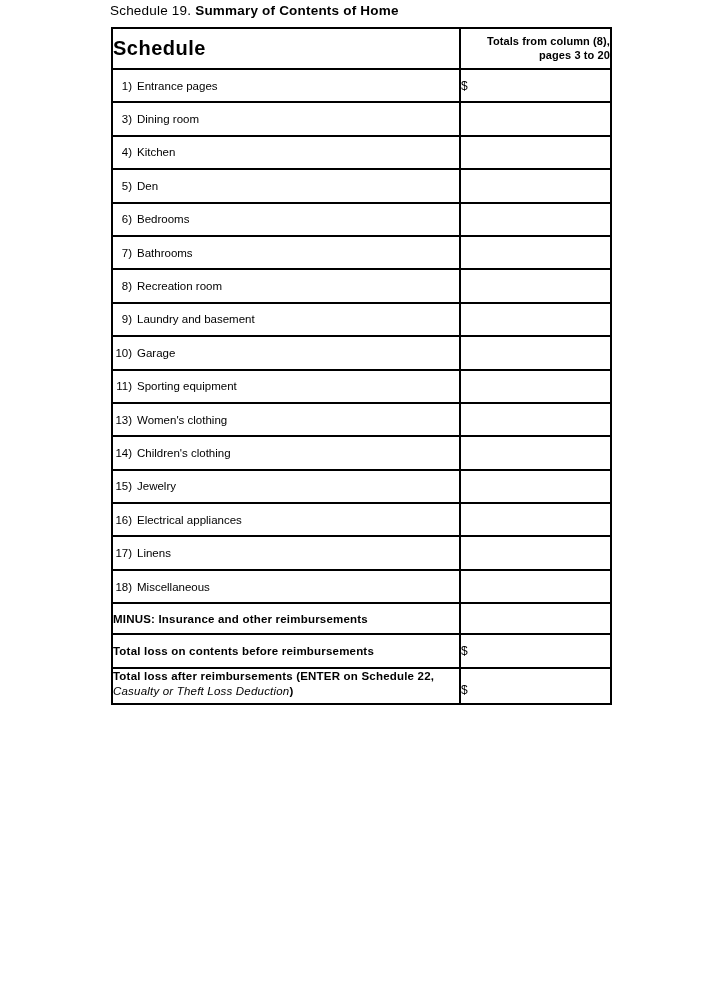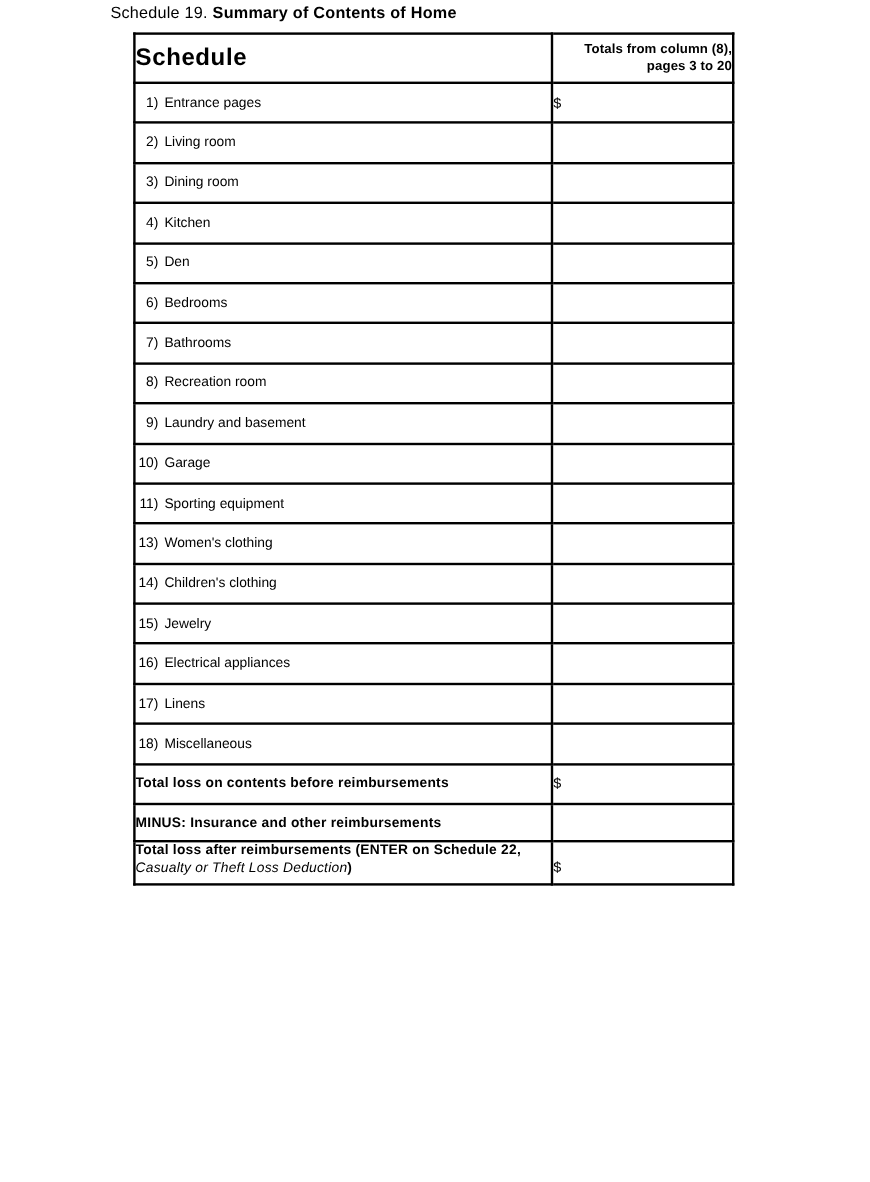--- a/index.html
+++ b/index.html
@@ -6,21 +6,21 @@
   .page {
     position: relative;
     width: 725px;
     height: 985px;
     background: #ffffff;
     font-family: "Liberation Sans", sans-serif;
     color: #000000;
   }
   .doc-title {
     position: absolute;
-    left: 92px;
+    left: 110px;
     top: 3px;
     font-size: 13.5px;
     letter-spacing: 0.2px;
     white-space: pre;
   }
   .doc-title .t-bold { font-weight: bold; }
   table.schedule {
     position: absolute;
     left: 111px;
     top: 27px;
@@ -103,24 +103,20 @@
         <th class="hdr-schedule">Schedule</th>
         <th class="hdr-totals">Totals from column (8), pages 3 to 20</th>
       </tr>
     </thead>
     <tbody>
         <tr class="item">
       <td class="label-cell"><span class="num">1)</span><span>Entrance pages</span></td>
       <td class="value-cell"><span>$</span></td>
     </tr>
         <tr class="item">
-      <td class="label-cell"><span class="num">2)</span><span>Living room</span></td>
-      <td class="value-cell"><span></span></td>
-    </tr>
-        <tr class="item">
       <td class="label-cell"><span class="num">3)</span><span>Dining room</span></td>
       <td class="value-cell"><span></span></td>
     </tr>
         <tr class="item">
       <td class="label-cell"><span class="num">4)</span><span>Kitchen</span></td>
       <td class="value-cell"><span></span></td>
     </tr>
         <tr class="item">
       <td class="label-cell"><span class="num">5)</span><span>Den</span></td>
       <td class="value-cell"><span></span></td>
@@ -168,27 +164,27 @@
         <tr class="item">
       <td class="label-cell"><span class="num">17)</span><span>Linens</span></td>
       <td class="value-cell"><span></span></td>
     </tr>
         <tr class="item">
       <td class="label-cell"><span class="num">18)</span><span>Miscellaneous</span></td>
       <td class="value-cell"><span></span></td>
     </tr>
       </tbody>
     <tbody>
+      <tr class="sum-row minus-row">
+        <td class="label-cell">MINUS: Insurance and other reimbursements</td>
+        <td class="value-cell"></td>
+      </tr>
       <tr class="sum-row">
         <td class="label-cell">Total loss on contents before reimbursements</td>
         <td class="value-cell">$</td>
-      </tr>
-      <tr class="sum-row minus-row">
-        <td class="label-cell">MINUS: Insurance and other reimbursements</td>
-        <td class="value-cell"></td>
       </tr>
       <tr class="final-row">
         <td class="label-cell"><span>Total loss after reimbursements (ENTER on Schedule 22, </span><span class="ital">Casualty or Theft Loss Deduction</span><span>)</span></td>
         <td class="value-cell">$</td>
       </tr>
     </tbody>
   </table>
 
 </div>
 

